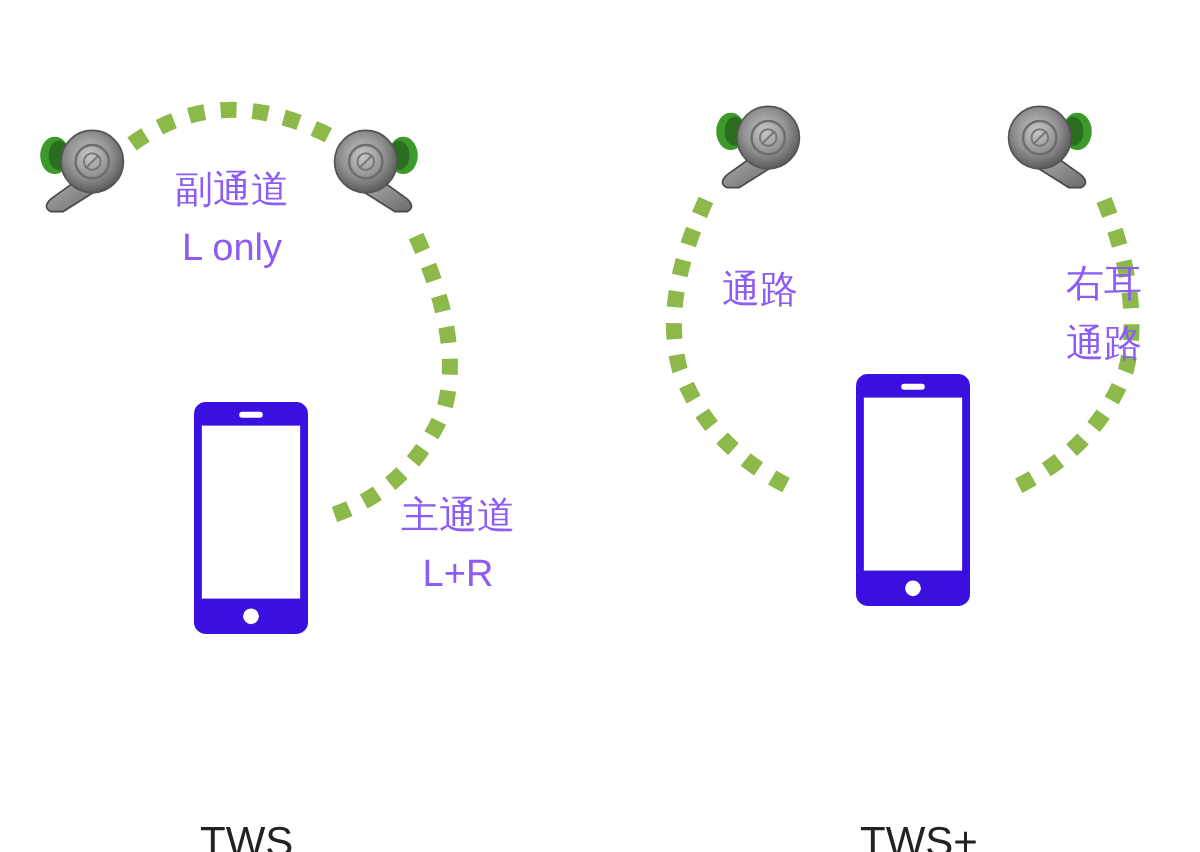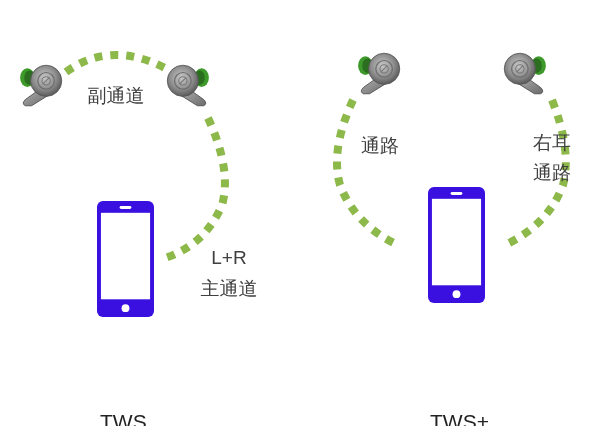--- a/index.html
+++ b/index.html
@@ -1,20 +1,20 @@
 <!DOCTYPE html>
 <html><head>
   <meta charset="utf-8">
   <style>
     html, body { margin: 0; padding: 0; background: #ffffff; }
     body { width: 600px; height: 426px; overflow: hidden; position: relative; font-family: "DejaVu Sans", sans-serif; }
     .canvas { position: absolute; left: 0; top: 0; width: 600px; height: 426px; }
     .label {
       position: absolute;
-      color: #404040;
+      color: #8b5cf6;
       font-family: "DejaVu Sans", sans-serif;
       font-size: 19px;
       line-height: 30px;
       white-space: nowrap;
       text-align: center;
     }
     .caption {
       position: absolute;
       color: #222222;
       font-family: "Liberation Sans", sans-serif;
@@ -75,24 +75,25 @@
     <path d="M353 100 Q330 150 340 185 Q355 225 398 245" fill="none" stroke="#8db84a" stroke-width="8" stroke-dasharray="8 8"></path>
     <path d="M552 100 Q572 150 563 185 Q548 225 505 245" fill="none" stroke="#8db84a" stroke-width="8" stroke-dasharray="8 8"></path>
     <use href="#earbudL" x="355" y="50" width="52" height="47"></use>
     <use href="#earbudR" x="497" y="50" width="52" height="47"></use>
     <use href="#phone" x="428" y="186" width="57" height="118"></use>
   </g>
 </svg>
 
 <div class="label" style="left:80px; top:80px; width:72px;">
   <div>副通道</div>
+  <div style="font-family:'Liberation Sans', sans-serif;">L only</div>
 </div>
 <div class="label" style="left:192px; top:243px; width:74px;">
+  <div>主通道</div>
   <div style="font-family:'Liberation Sans', sans-serif;">L+R</div>
-  <div>主通道</div>
 </div>
 
 <div class="label" style="left:355px; top:130px; width:50px;">
   <div>通路</div>
 </div>
 <div class="label" style="left:527px; top:127px; width:50px;">
   <div>右耳</div>
   <div>通路</div>
 </div>
 

